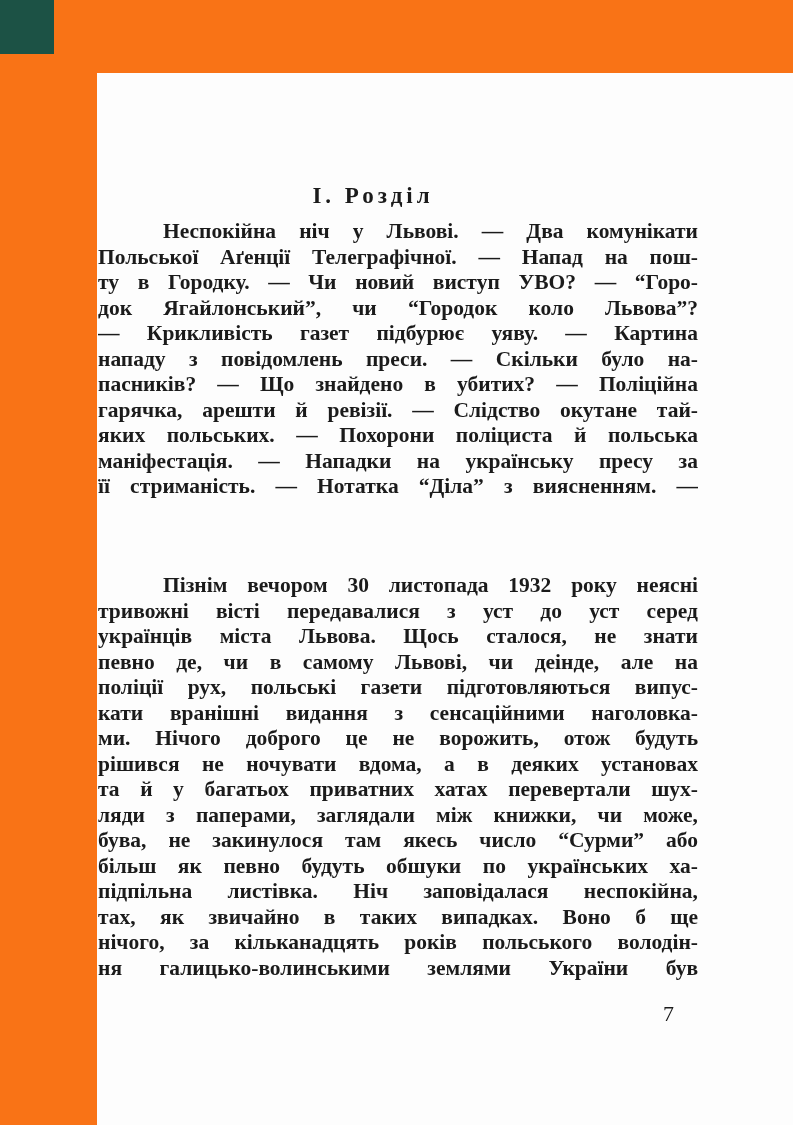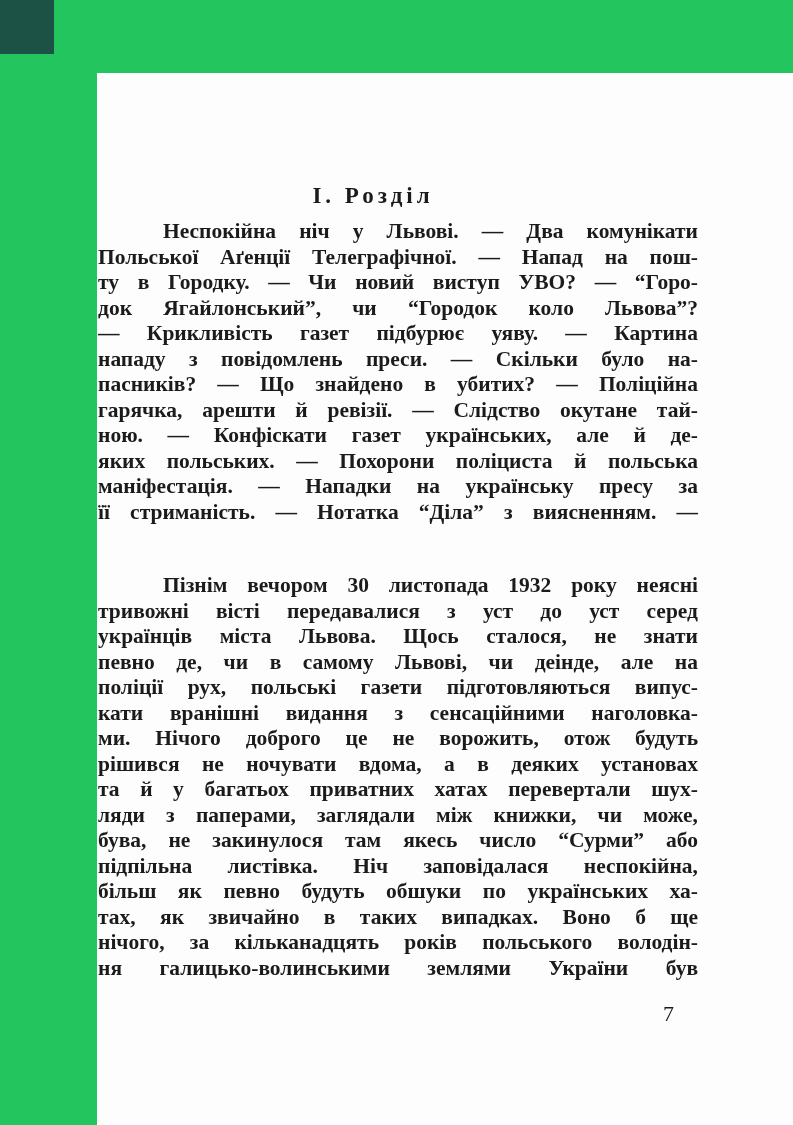--- a/index.html
+++ b/index.html
@@ -4,21 +4,21 @@
 <style>
   html, body {
     margin: 0;
     padding: 0;
     background: #ffffff;
   }
   .viewport {
     position: relative;
     width: 793px;
     height: 1125px;
-    background: #22c55e;
+    background: #f97316;
     overflow: hidden;
     font-family: "Liberation Serif", "DejaVu Serif", serif;
     color: #1b1b1b;
   }
   .paper-scan {
     position: absolute;
     left: 97px;
     top: 73px;
     right: 0;
     bottom: 0;
@@ -106,40 +106,39 @@
 
     <div class="paragraph summary">
       <div class="line indent">Неспокійна ніч у Львові. — Два комунікати</div>
       <div class="line">Польської Аґенції Телеграфічної. — Напад на пош-</div>
       <div class="line">ту в Городку. — Чи новий виступ УВО? — “Горо-</div>
       <div class="line">док Ягайлонський”, чи “Городок коло Львова”?</div>
       <div class="line">— Крикливість газет підбурює уяву. — Картина</div>
       <div class="line">нападу з повідомлень преси. — Скільки було на-</div>
       <div class="line">пасників? — Що знайдено в убитих? — Поліційна</div>
       <div class="line">гарячка, арешти й ревізії. — Слідство окутане тай-</div>
-      <div class="line">ною. — Конфіскати газет українських, але й де-</div>
       <div class="line">яких польських. — Похорони поліциста й польська</div>
       <div class="line">маніфестація. — Нападки на українську пресу за</div>
       <div class="line">її стриманість. — Нотатка “Діла” з виясненням. —</div>
     </div>
 
     <div class="paragraph body-text">
       <div class="line indent">Пізнім вечором 30 листопада 1932 року неясні</div>
       <div class="line">тривожні вісті передавалися з уст до уст серед</div>
       <div class="line">українців міста Львова. Щось сталося, не знати</div>
       <div class="line">певно де, чи в самому Львові, чи деінде, але на</div>
       <div class="line">поліції рух, польські газети підготовляються випус-</div>
       <div class="line">кати вранішні видання з сенсаційними наголовка-</div>
       <div class="line">ми. Нічого доброго це не ворожить, отож будуть</div>
       <div class="line">рішився не ночувати вдома, а в деяких установах</div>
       <div class="line">та й у багатьох приватних хатах перевертали шух-</div>
       <div class="line">ляди з паперами, заглядали між книжки, чи може,</div>
       <div class="line">бува, не закинулося там якесь число “Сурми” або</div>
+      <div class="line">більш як певно будуть обшуки по українських ха-</div>
       <div class="line">підпільна листівка. Ніч заповідалася неспокійна,</div>
-      <div class="line">більш як певно будуть обшуки по українських ха-</div>
       <div class="line">тах, як звичайно в таких випадках. Воно б ще</div>
       <div class="line">нічого, за кільканадцять років польського володін-</div>
       <div class="line">ня галицько-волинськими землями України був</div>
     </div>
 
   </div>
 
   <div class="page-number">7</div>
 
 </div>

